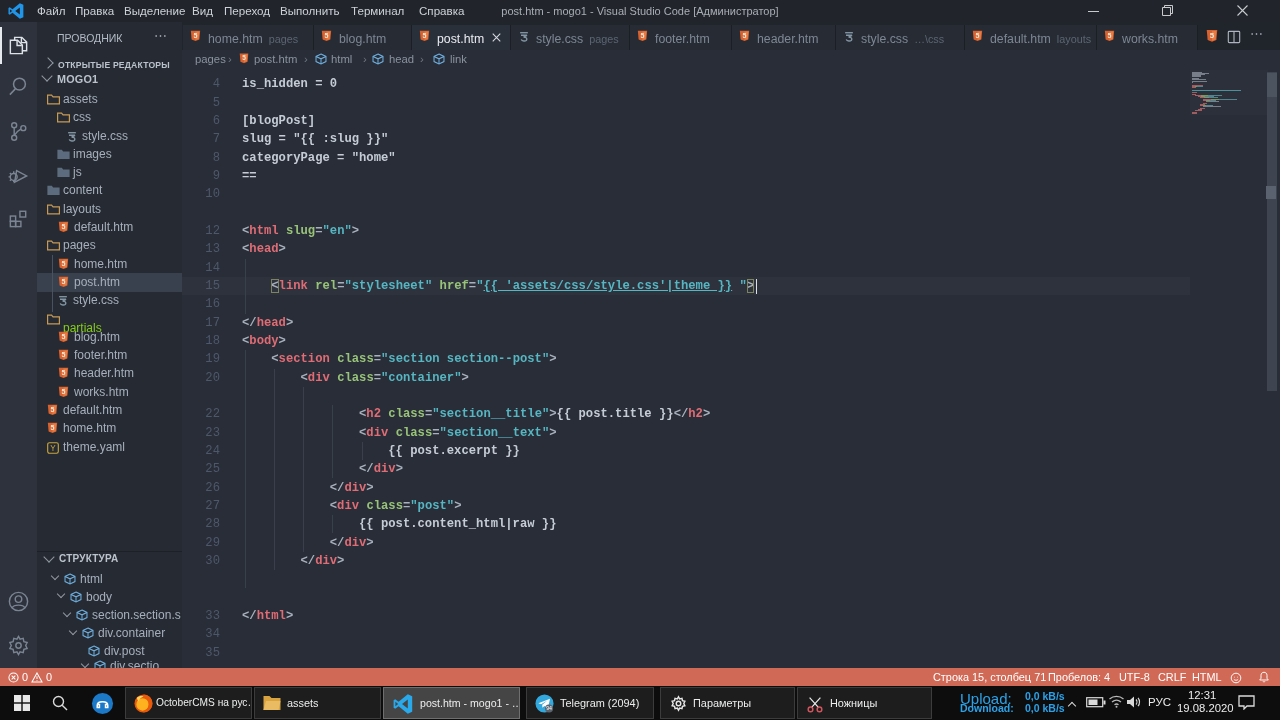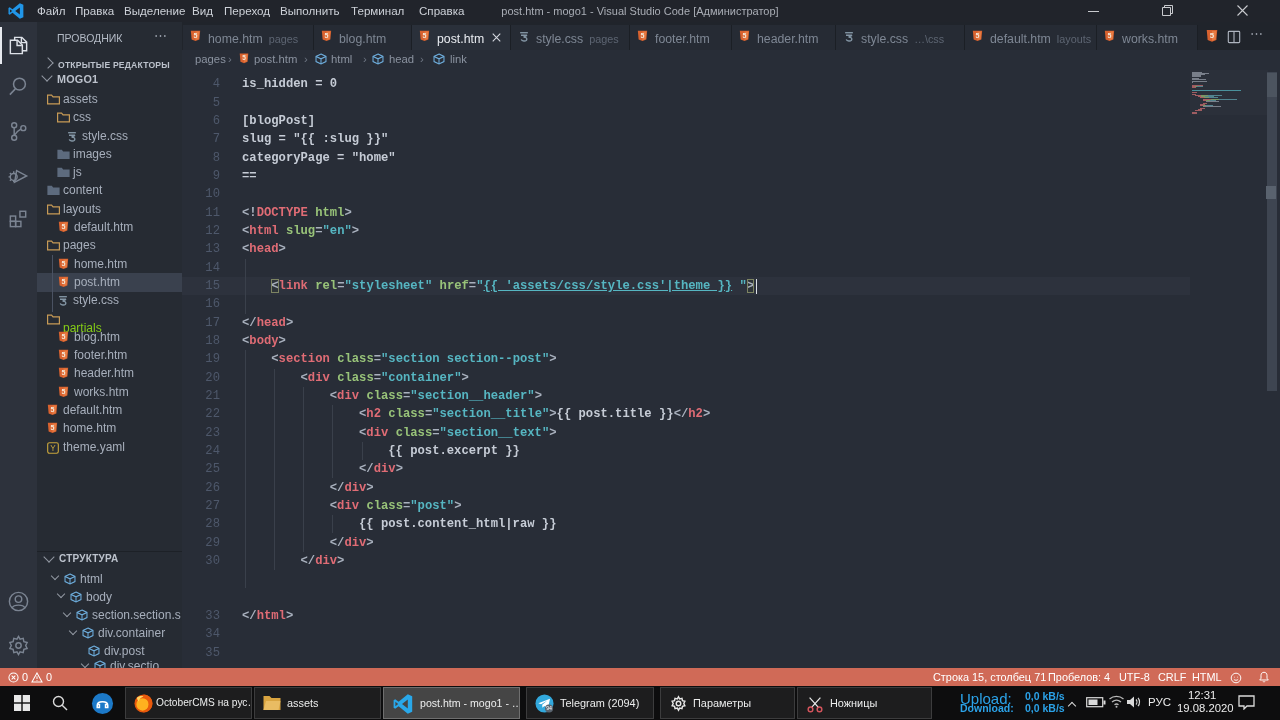--- a/index.html
+++ b/index.html
@@ -446,31 +446,29 @@
 <div class="ig" style="left:150.2px;top:336.2px;height:73.3px"></div>
 <div class="ig" style="left:150.2px;top:446.2px;height:18.3px"></div>
 <div class="ig" style="left:179.5px;top:372.8px;height:18.3px"></div>
 <div class="crow" style="top:6.2px"><span class="ln">4</span><span class="ctx"><span class="tk-D">is_hidden = 0</span></span></div>
 <div class="crow" style="top:24.6px"><span class="ln">5</span><span class="ctx"></span></div>
 <div class="crow" style="top:42.9px"><span class="ln">6</span><span class="ctx"><span class="tk-D">[blogPost]</span></span></div>
 <div class="crow" style="top:61.2px"><span class="ln">7</span><span class="ctx"><span class="tk-D">slug = "{{ :slug }}"</span></span></div>
 <div class="crow" style="top:79.6px"><span class="ln">8</span><span class="ctx"><span class="tk-D">categoryPage = "home"</span></span></div>
 <div class="crow" style="top:97.9px"><span class="ln">9</span><span class="ctx"><span class="tk-D">==</span></span></div>
 <div class="crow" style="top:116.2px"><span class="ln">10</span><span class="ctx"></span></div>
-<div class="crow" style="top:134.6px"><span class="ln">11</span><span class="ctx"><span class="tk-P">&lt;!</span><span class="tk-T">DOCTYPE</span><span class="tk-D"> </span><span class="tk-A">html</span><span class="tk-P">&gt;</span></span></div>
 <div class="crow" style="top:152.9px"><span class="ln">12</span><span class="ctx"><span class="tk-P">&lt;</span><span class="tk-T">html</span><span class="tk-D"> </span><span class="tk-A">slug</span><span class="tk-P">=</span><span class="tk-S">"en"</span><span class="tk-P">&gt;</span></span></div>
 <div class="crow" style="top:171.2px"><span class="ln">13</span><span class="ctx"><span class="tk-P">&lt;</span><span class="tk-T">head</span><span class="tk-P">&gt;</span></span></div>
 <div class="crow" style="top:189.5px"><span class="ln">14</span><span class="ctx"></span></div>
 <div class="crow" style="top:207.9px"><span class="ln">15</span><span class="ctx"><span class="tk-D">    </span><span class="tk-P brk">&lt;</span><span class="tk-T">link</span><span class="tk-D"> </span><span class="tk-A">rel</span><span class="tk-P">=</span><span class="tk-S">"stylesheet"</span><span class="tk-D"> </span><span class="tk-A">href</span><span class="tk-P">=</span><span class="tk-S">"</span><span class="tk-S lnk">{{ 'assets/css/style.css'|theme }}</span><span class="tk-S"> "</span><span class="tk-P brk">&gt;</span></span></div>
 <div class="crow" style="top:226.2px"><span class="ln">16</span><span class="ctx"></span></div>
 <div class="crow" style="top:244.5px"><span class="ln">17</span><span class="ctx"><span class="tk-P">&lt;/</span><span class="tk-T">head</span><span class="tk-P">&gt;</span></span></div>
 <div class="crow" style="top:262.9px"><span class="ln">18</span><span class="ctx"><span class="tk-P">&lt;</span><span class="tk-T">body</span><span class="tk-P">&gt;</span></span></div>
 <div class="crow" style="top:281.2px"><span class="ln">19</span><span class="ctx"><span class="tk-D">    </span><span class="tk-P">&lt;</span><span class="tk-T">section</span><span class="tk-D"> </span><span class="tk-A">class</span><span class="tk-P">=</span><span class="tk-S">"section section--post"</span><span class="tk-P">&gt;</span></span></div>
 <div class="crow" style="top:299.5px"><span class="ln">20</span><span class="ctx"><span class="tk-D">        </span><span class="tk-P">&lt;</span><span class="tk-T">div</span><span class="tk-D"> </span><span class="tk-A">class</span><span class="tk-P">=</span><span class="tk-S">"container"</span><span class="tk-P">&gt;</span></span></div>
-<div class="crow" style="top:317.8px"><span class="ln">21</span><span class="ctx"><span class="tk-D">            </span><span class="tk-P">&lt;</span><span class="tk-T">div</span><span class="tk-D"> </span><span class="tk-A">class</span><span class="tk-P">=</span><span class="tk-S">"section__header"</span><span class="tk-P">&gt;</span></span></div>
 <div class="crow" style="top:336.2px"><span class="ln">22</span><span class="ctx"><span class="tk-D">                </span><span class="tk-P">&lt;</span><span class="tk-T">h2</span><span class="tk-D"> </span><span class="tk-A">class</span><span class="tk-P">=</span><span class="tk-S">"section__title"</span><span class="tk-P">&gt;</span><span class="tk-D">{{ post.title }}</span><span class="tk-P">&lt;/</span><span class="tk-T">h2</span><span class="tk-P">&gt;</span></span></div>
 <div class="crow" style="top:354.5px"><span class="ln">23</span><span class="ctx"><span class="tk-D">                </span><span class="tk-P">&lt;</span><span class="tk-T">div</span><span class="tk-D"> </span><span class="tk-A">class</span><span class="tk-P">=</span><span class="tk-S">"section__text"</span><span class="tk-P">&gt;</span></span></div>
 <div class="crow" style="top:372.8px"><span class="ln">24</span><span class="ctx"><span class="tk-D">                    {{ post.excerpt }}</span></span></div>
 <div class="crow" style="top:391.2px"><span class="ln">25</span><span class="ctx"><span class="tk-D">                </span><span class="tk-P">&lt;/</span><span class="tk-T">div</span><span class="tk-P">&gt;</span></span></div>
 <div class="crow" style="top:409.5px"><span class="ln">26</span><span class="ctx"><span class="tk-D">            </span><span class="tk-P">&lt;/</span><span class="tk-T">div</span><span class="tk-P">&gt;</span></span></div>
 <div class="crow" style="top:427.8px"><span class="ln">27</span><span class="ctx"><span class="tk-D">            </span><span class="tk-P">&lt;</span><span class="tk-T">div</span><span class="tk-D"> </span><span class="tk-A">class</span><span class="tk-P">=</span><span class="tk-S">"post"</span><span class="tk-P">&gt;</span></span></div>
 <div class="crow" style="top:446.2px"><span class="ln">28</span><span class="ctx"><span class="tk-D">                {{ post.content_html|raw }}</span></span></div>
 <div class="crow" style="top:464.5px"><span class="ln">29</span><span class="ctx"><span class="tk-D">            </span><span class="tk-P">&lt;/</span><span class="tk-T">div</span><span class="tk-P">&gt;</span></span></div>
 <div class="crow" style="top:482.8px"><span class="ln">30</span><span class="ctx"><span class="tk-D">        </span><span class="tk-P">&lt;/</span><span class="tk-T">div</span><span class="tk-P">&gt;</span></span></div>
 <div class="crow" style="top:537.8px"><span class="ln">33</span><span class="ctx"><span class="tk-P">&lt;/</span><span class="tk-T">html</span><span class="tk-P">&gt;</span></span></div>

